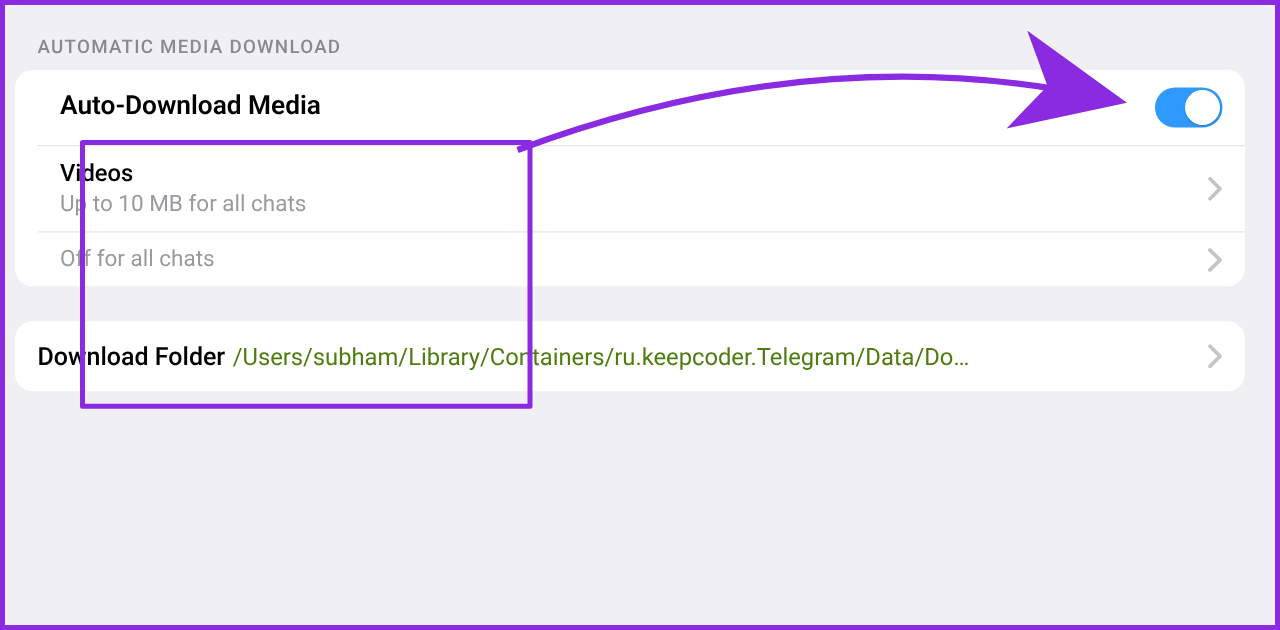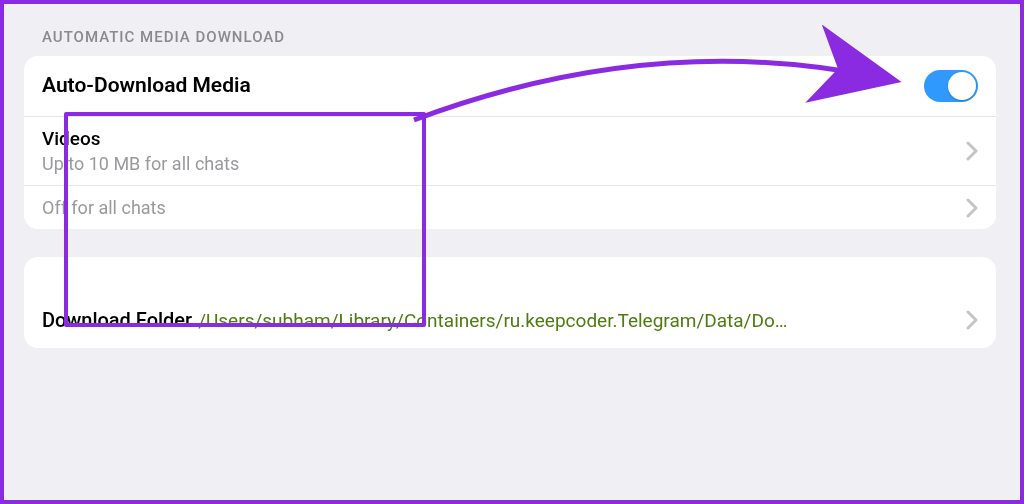--- a/index.html
+++ b/index.html
@@ -6,21 +6,21 @@
   body {
     width: 1024px;
     height: 504px;
     background: #efeff4;
     font-family: -apple-system, BlinkMacSystemFont, "Segoe UI", Roboto, sans-serif;
     border: 4px solid #8a2be2;
     position: relative;
     overflow: hidden;
   }
   .container {
-    padding: 24px 24px 0 20px;
+    padding: 24px 24px 0 8px;
     border-radius: 15px;
   }
   .section-header {
     color: #8a8a8e;
     letter-spacing: 1px;
     font-size: 15px;
     font-weight: 500;
     padding: 0 0 10px 18px;
   }
   .card {
@@ -29,20 +29,21 @@
     overflow: hidden;
     margin-bottom: 28px;
   }
   .row {
     display: flex;
     align-items: center;
     justify-content: space-between;
     padding: 14px 18px;
     border-bottom: 1px solid #e5e5ea;
     position: relative;
+    margin-left: 18px;
   }
   .row:last-child { border-bottom: none; }
   .row-tall { padding: 10px 18px; }
   .row .labels { display: flex; flex-direction: column; }
   .row .title {
     color: #000;
     font-size: 19px;
     font-weight: 500;
     line-height: 1.3;
   }
@@ -99,21 +100,20 @@
     pointer-events: none;
   }
   .arrow-svg {
     position: absolute;
     pointer-events: none;
   }
   .folder-row {
     display: flex;
     align-items: center;
     padding: 16px 18px;
-    margin-top: 35px;
   }
   .folder-title {
     color: #000;
     font-size: 20px;
     font-weight: 500;
     flex-shrink: 0;
   }
   .left {
     display: flex;
     align-items: center;

